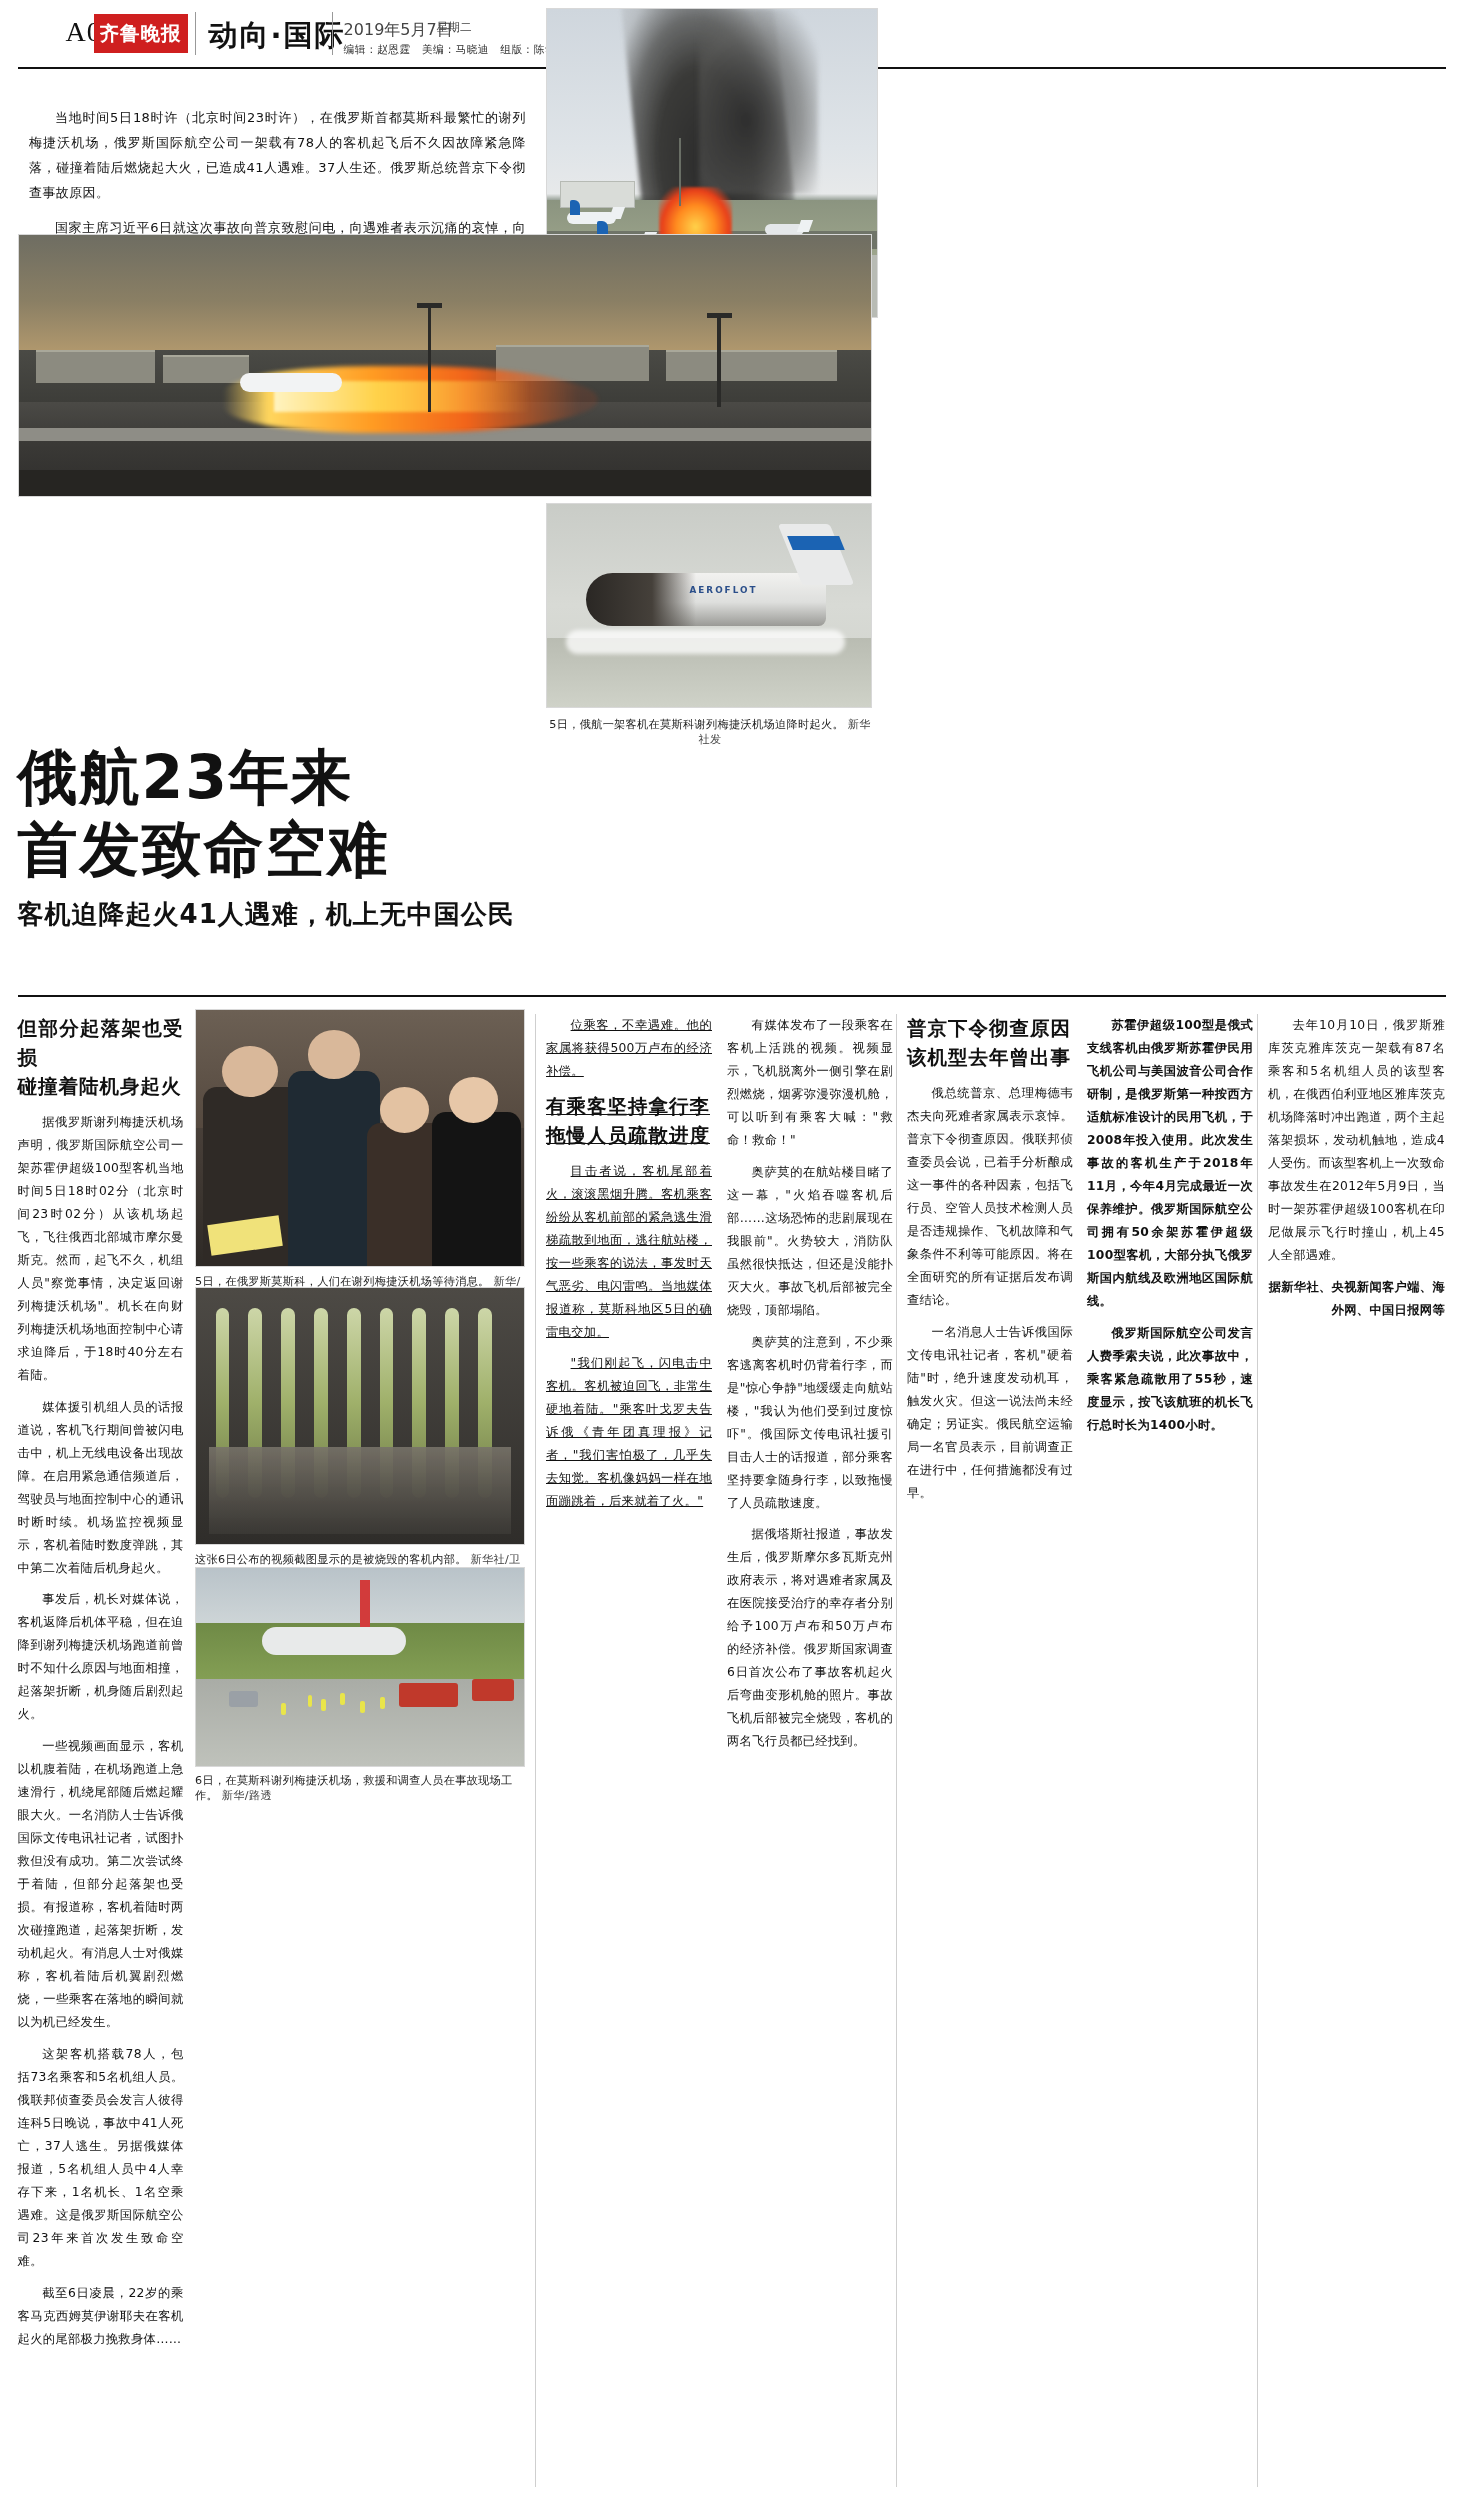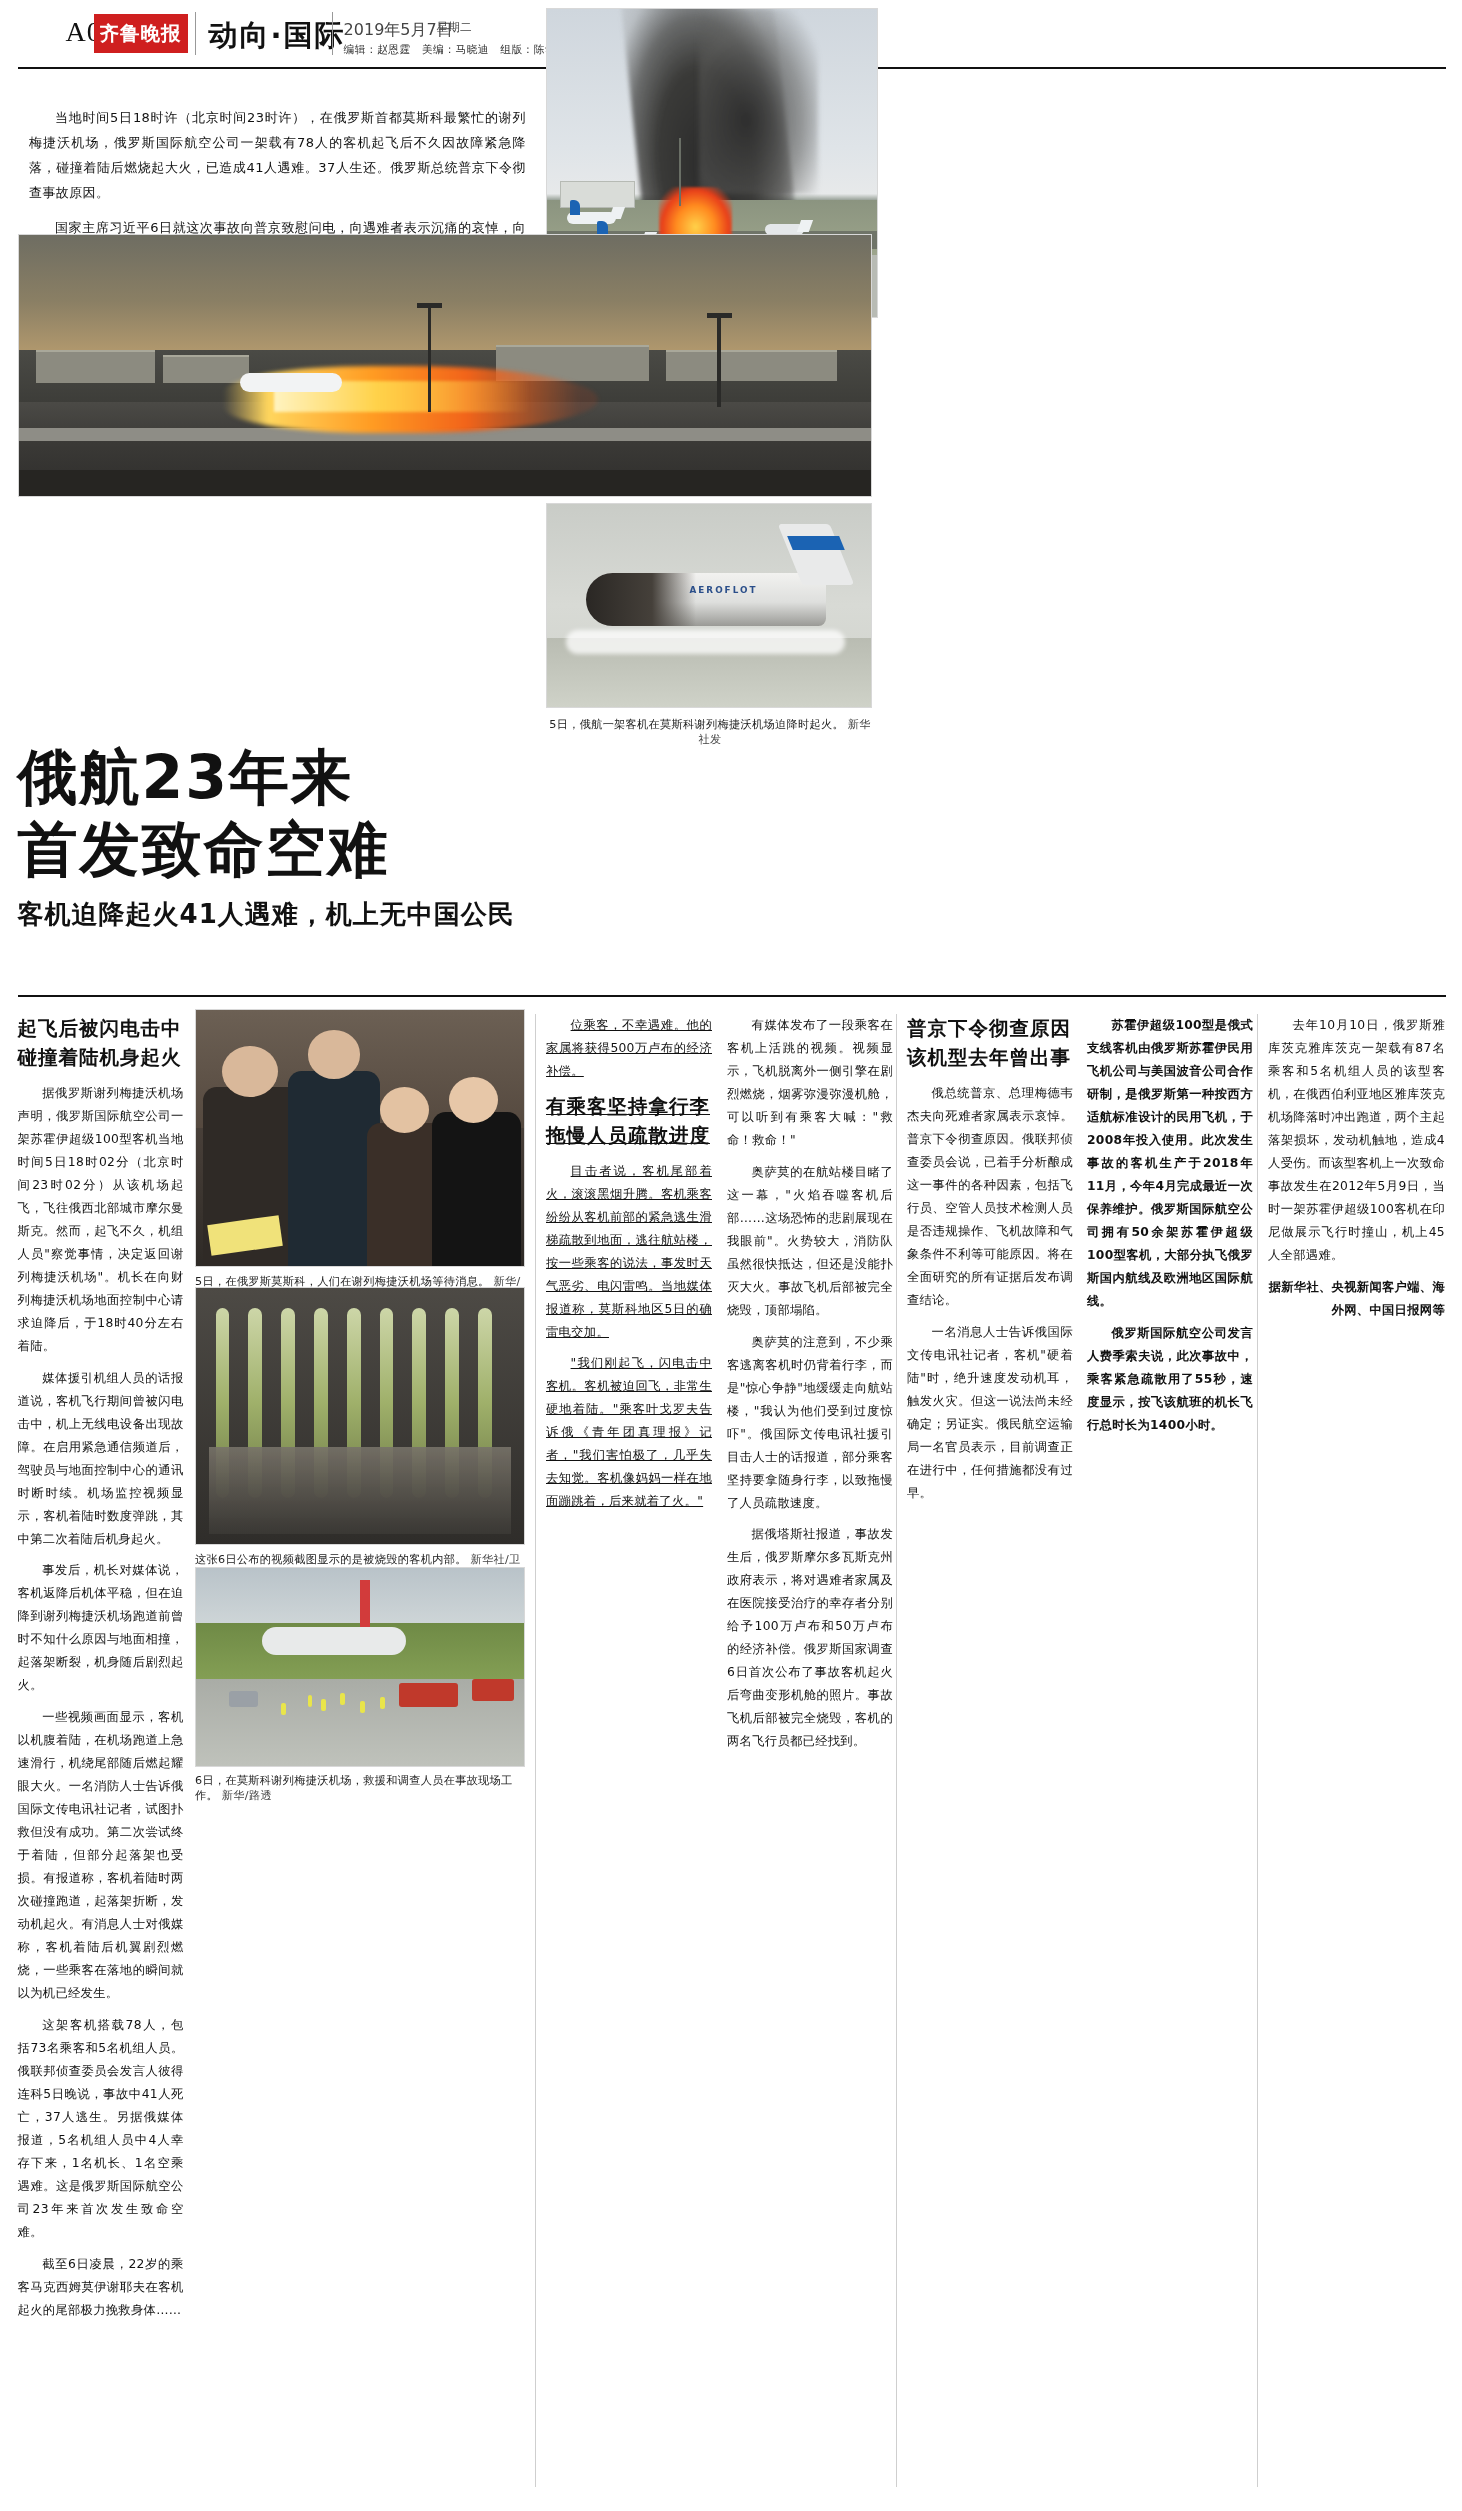--- a/index.html
+++ b/index.html
@@ -183,25 +183,25 @@
     <div class="hl2">首发致命空难</div>
     <div class="hl-sub">客机迫降起火41人遇难，机上无中国公民</div>
   </div>
   <div class="hl-rule"></div>
 
   <div class="colrule" style="left:535px;top:1014px;height:1473px"></div>
   <div class="colrule" style="left:896px;top:1014px;height:1473px"></div>
   <div class="colrule" style="left:1257px;top:1014px;height:1473px"></div>
 
   <div class="col" id="col1">
-    <div class="sub-head">起飞后被闪电击中</div>
+    <div class="sub-head">但部分起落架也受损</div>
     <div class="sub-head" style="margin-top:-9.8px">碰撞着陆机身起火</div>
     <p>据俄罗斯谢列梅捷沃机场声明，俄罗斯国际航空公司一架苏霍伊超级100型客机当地时间5日18时02分（北京时间23时02分）从该机场起飞，飞往俄西北部城市摩尔曼斯克。然而，起飞不久，机组人员"察觉事情，决定返回谢列梅捷沃机场"。机长在向财列梅捷沃机场地面控制中心请求迫降后，于18时40分左右着陆。</p>
     <p>媒体援引机组人员的话报道说，客机飞行期间曾被闪电击中，机上无线电设备出现故障。在启用紧急通信频道后，驾驶员与地面控制中心的通讯时断时续。机场监控视频显示，客机着陆时数度弹跳，其中第二次着陆后机身起火。</p>
-    <p>事发后，机长对媒体说，客机返降后机体平稳，但在迫降到谢列梅捷沃机场跑道前曾时不知什么原因与地面相撞，起落架断裂，机身随后剧烈起火。</p>
+    <p>事发后，机长对媒体说，客机返降后机体平稳，但在迫降到谢列梅捷沃机场跑道前曾时不知什么原因与地面相撞，起落架折断，机身随后剧烈起火。</p>
     <p>一些视频画面显示，客机以机腹着陆，在机场跑道上急速滑行，机绕尾部随后燃起耀眼大火。一名消防人士告诉俄国际文传电讯社记者，试图扑救但没有成功。第二次尝试终于着陆，但部分起落架也受损。有报道称，客机着陆时两次碰撞跑道，起落架折断，发动机起火。有消息人士对俄媒称，客机着陆后机翼剧烈燃烧，一些乘客在落地的瞬间就以为机已经发生。</p>
     <p>这架客机搭载78人，包括73名乘客和5名机组人员。俄联邦侦查委员会发言人彼得连科5日晚说，事故中41人死亡，37人逃生。另据俄媒体报道，5名机组人员中4人幸存下来，1名机长、1名空乘遇难。这是俄罗斯国际航空公司23年来首次发生致命空难。</p>
     <p>截至6日凌晨，22岁的乘客马克西姆莫伊谢耶夫在客机起火的尾部极力挽救身体……</p>
   </div>
 
   <div class="photo" id="ph-people">
     <div class="p-bg"></div>
     <div class="p-wall"></div>
     <div class="p-body" style="left:2%;top:30%;width:30%;height:70%;background:#2f2a26"></div>
     <div class="p-head" style="left:8%;top:14%;width:17%;height:20%"></div>

